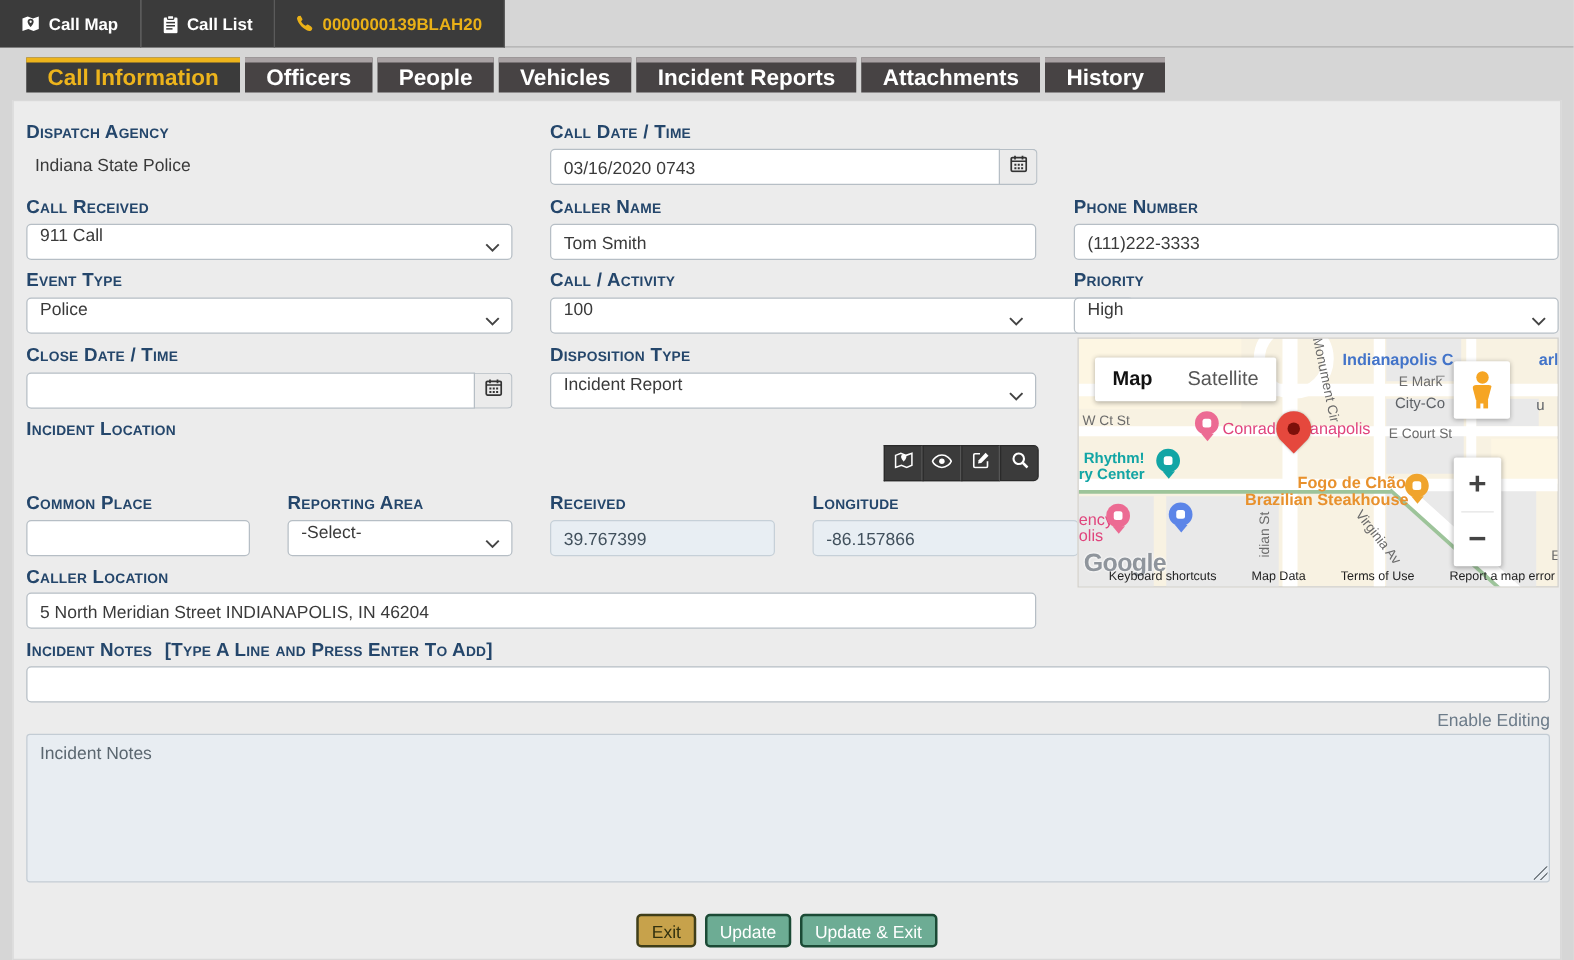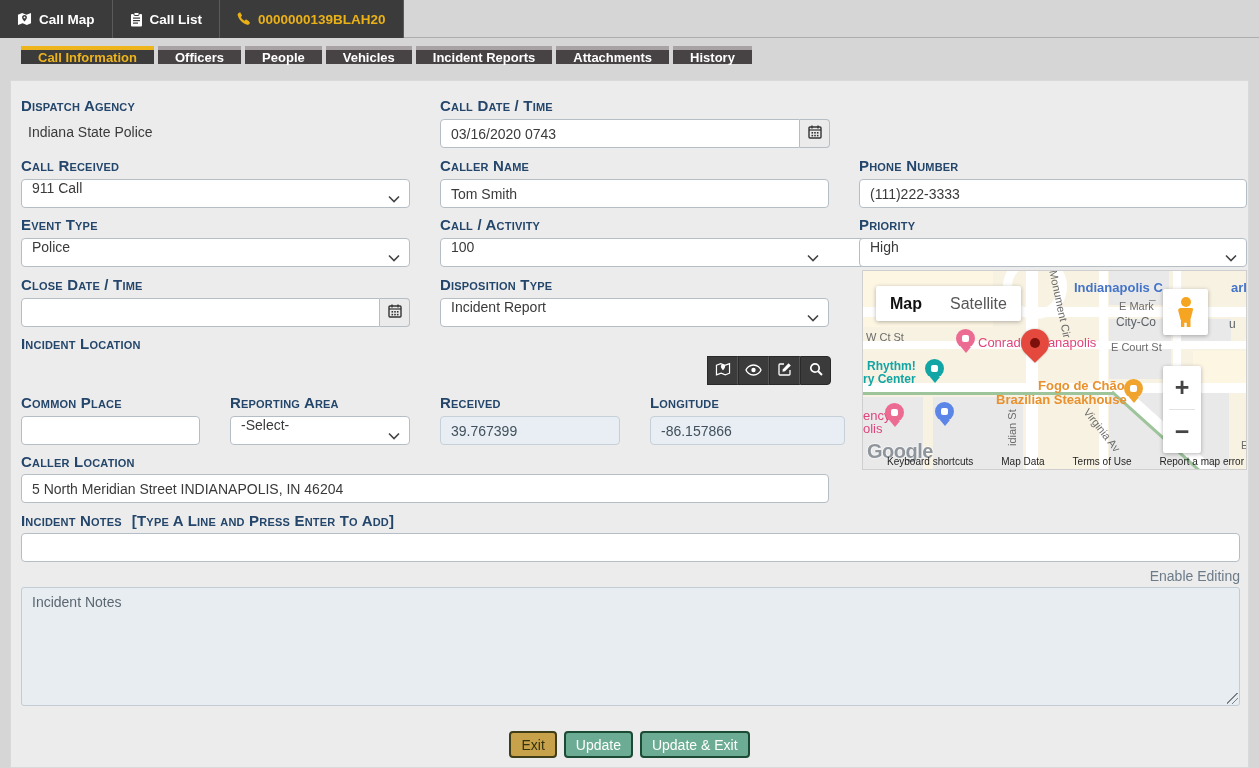--- a/index.html
+++ b/index.html
@@ -11,21 +11,21 @@
   #topbar { position:absolute; left:0; top:0; width:1259px; height:38px; border-bottom:1px solid #aeaeae; display:flex; }
   .top-tab { height:38px; display:flex; align-items:center; gap:7px; padding:0 17px; background:#3b3b3b; color:#fff; font-size:13.5px; font-weight:700; border-right:1px solid #5b5b5b; cursor:pointer; }
   .top-tab svg { display:block; }
   .top-tab.gold { color:#eab117; }
 
   
   #panel { position:absolute; left:10px; top:80px; width:1239px; height:688px; background:#ececec; border:1px solid #d9d9d9; }
 
   
   #tabs { position:absolute; left:21px; top:46px; display:flex; gap:4px; }
-  .tab { height:18px; padding:0 17px; display:flex; align-items:center; background:#474344; color:#fff; font-size:13px; font-weight:700; border-top:4px solid #a9a2a4; cursor:pointer; }
+  .tab { height:28px; padding:0 17px; display:flex; align-items:center; background:#474344; color:#fff; font-size:18px; font-weight:700; border-top:4px solid #a9a2a4; cursor:pointer; }
   .tab.active { background:#3b3b3b; color:#edb41c; border-top-color:#edb41c; }
 
   
   .lbl { position:absolute; font-variant:small-caps; font-weight:700; font-size:15px; letter-spacing:.2px; color:#24466b; white-space:nowrap; }
   .lbl .hint { margin-left:10px; }
   .static-val { position:absolute; font-size:14px; color:#3a3a3a; }
   .inp { position:absolute; height:29px; border:1px solid #b6bec5; border-radius:4px; background:#fff; padding:0 10px; font-family:"Liberation Sans",sans-serif; font-size:14px; color:#3a3a3a; outline:none; }
   .inp.dis { background:#e8eef3; border-color:#c6d0d8; color:#41505c; }
   .grp-l { border-top-right-radius:0; border-bottom-right-radius:0; }
   .cal-btn { position:absolute; width:30px; height:29px; background:#ebebeb; border:1px solid #b6bec5; border-left:none; border-radius:0 4px 4px 0; display:flex; align-items:center; justify-content:center; cursor:pointer; }
@@ -257,21 +257,21 @@
   <div class="lbl" style="left:230px;top:394px">Reporting Area</div>
   <select class="sel" style="left:230px;top:416px;width:180px"><option>-Select-</option></select>
   <span class="chev" style="left:388px;top:426px"><svg width="12" height="8" viewBox="0 0 12 8">
         <polyline points="1,1.5 6,6.5 11,1.5" fill="none" stroke="#444" stroke-width="1.6"></polyline>
       </svg></span>
 
   <div class="lbl" style="left:440px;top:394px">Received</div>
   <input class="inp dis" style="left: 440px; top: 416px; width: 180px;" disabled="" value="39.767399">
 
   <div class="lbl" style="left:650px;top:394px">Longitude</div>
-  <input class="inp dis" style="left: 650px; top: 416px; width: 195px;" disabled="" value="-86.157866">
+  <input class="inp dis" style="left: 650px; top: 416px; width: 213px;" disabled="" value="-86.157866">
 
   <div class="lbl" style="left:21px;top:453px">Caller Location</div>
   <input class="inp" style="left: 21px; top: 474px; width: 808px;" value="5 North Meridian Street INDIANAPOLIS, IN 46204">
 
   <div class="lbl" style="left:21px;top:512px">
     <span>Incident Notes</span><span class="hint">[Type A Line and Press Enter To Add]</span>
   </div>
   <input class="inp" style="left: 21px; top: 533px; width: 1219px;" value="">
 
   <div class="enable-edit" style="right:19px;top:568px">Enable Editing</div>

